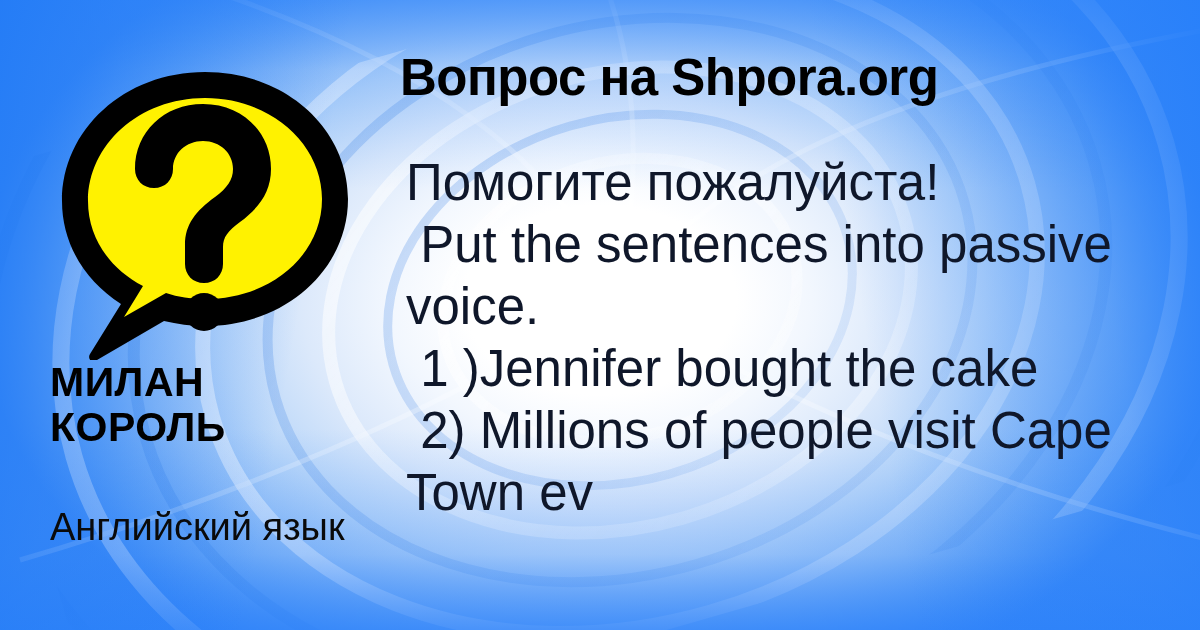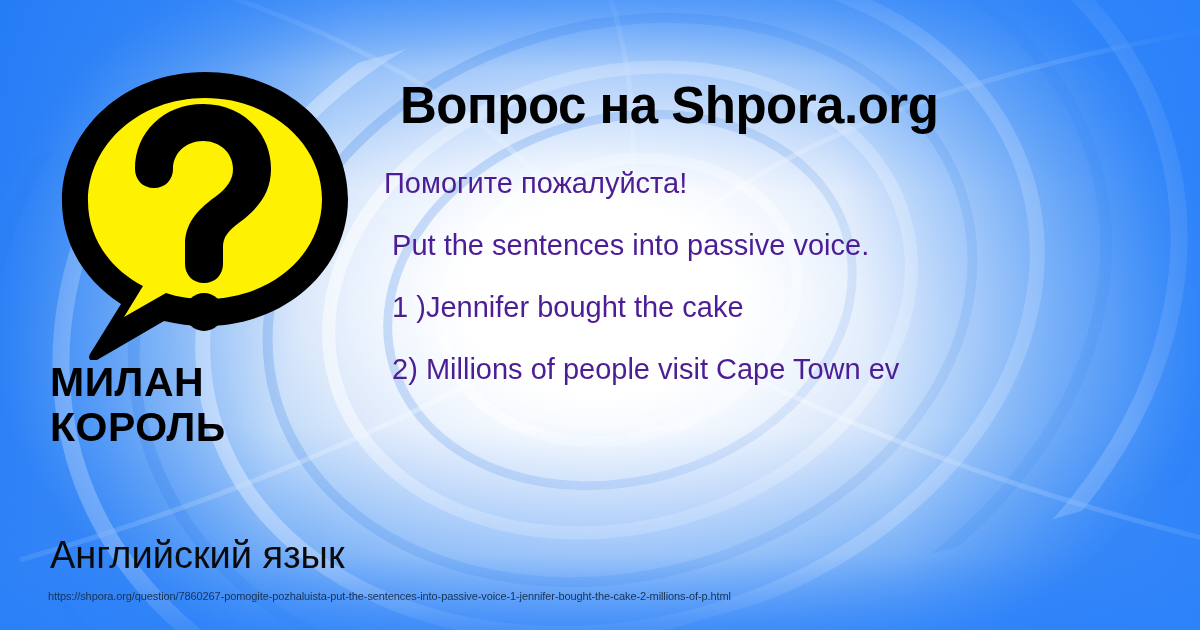--- a/index.html
+++ b/index.html
@@ -51,31 +51,30 @@
   
   .title {
     position: absolute;
     left: 400px;
     top: 48px;
     font-size: 51px;
     font-weight: bold;
     color: #000000;
     letter-spacing: -0.5px;
     white-space: nowrap;
-    margin-top: 28px;
   }
 
   .qbody {
     position: absolute;
-    left: 384px;
+    left: 406px;
     top: 152px;
     width: 760px;
-    font-size: 29px;
+    font-size: 51px;
     line-height: 62px;
-    color: #4c1d95;
+    color: #0f172a;
     white-space: pre-wrap;
     word-break: normal;
   }
 
   .author {
     position: absolute;
     left: 50px;
     top: 360px;
     width: 330px;
     font-size: 41px;
@@ -86,21 +85,20 @@
   }
 
   .subject {
     position: absolute;
     left: 50px;
     top: 505px;
     font-size: 38px;
     line-height: 44px;
     color: #0a0a0a;
     white-space: nowrap;
-    margin-top: 28px;
   }
 
   .url {
     position: absolute;
     left: 48px;
     top: 590px;
     font-size: 11px;
     color: #18324f;
     white-space: nowrap;
     letter-spacing: -0.1px;
@@ -209,15 +207,14 @@
 
   <div class="qbody">Помогите пожалуйста!
  Put the sentences into passive voice.
  1 )Jennifer bought the cake
  2) Millions of people visit Cape Town ev</div>
 
   <div class="author">МИЛАН КОРОЛЬ</div>
 
   <div class="subject">Английский язык</div>
 
-  <div class="url">https://shpora.org/question/7860267-pomogite-pozhaluista-put-the-sentences-into-passive-voice-1-jennifer-bought-the-cake-2-millions-of-p.html</div>
 
 </div>
 
 </body></html>

